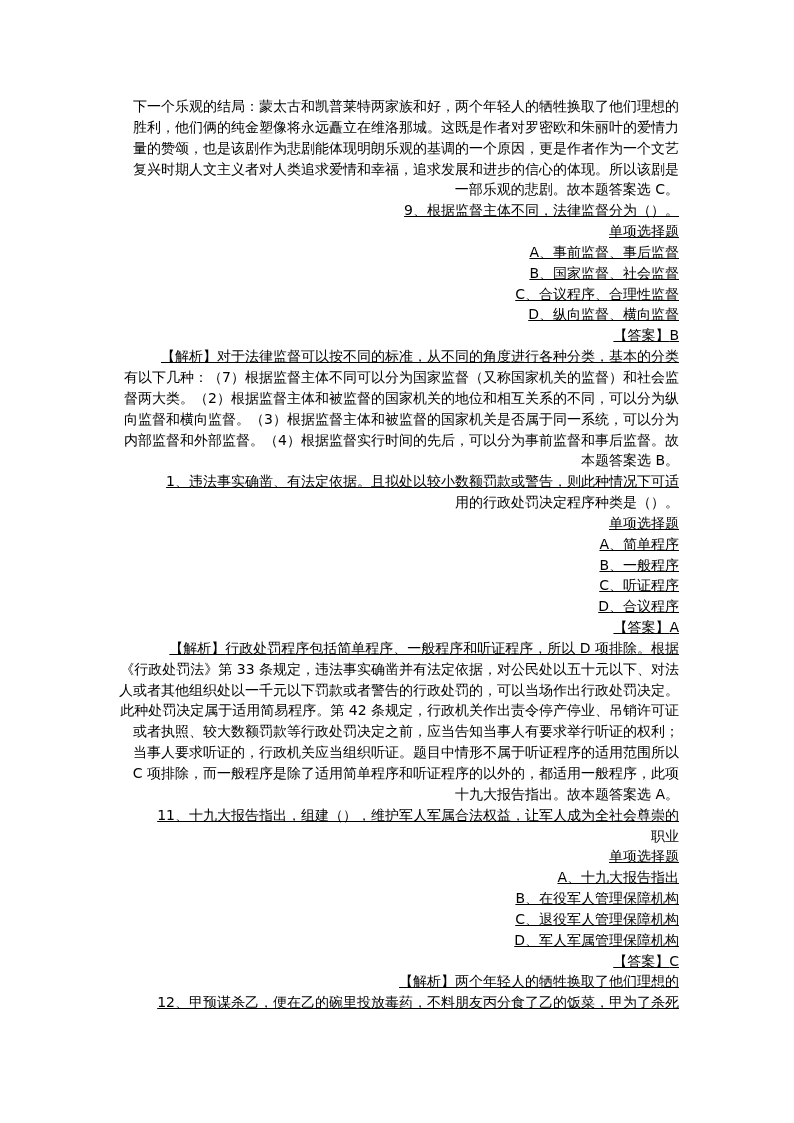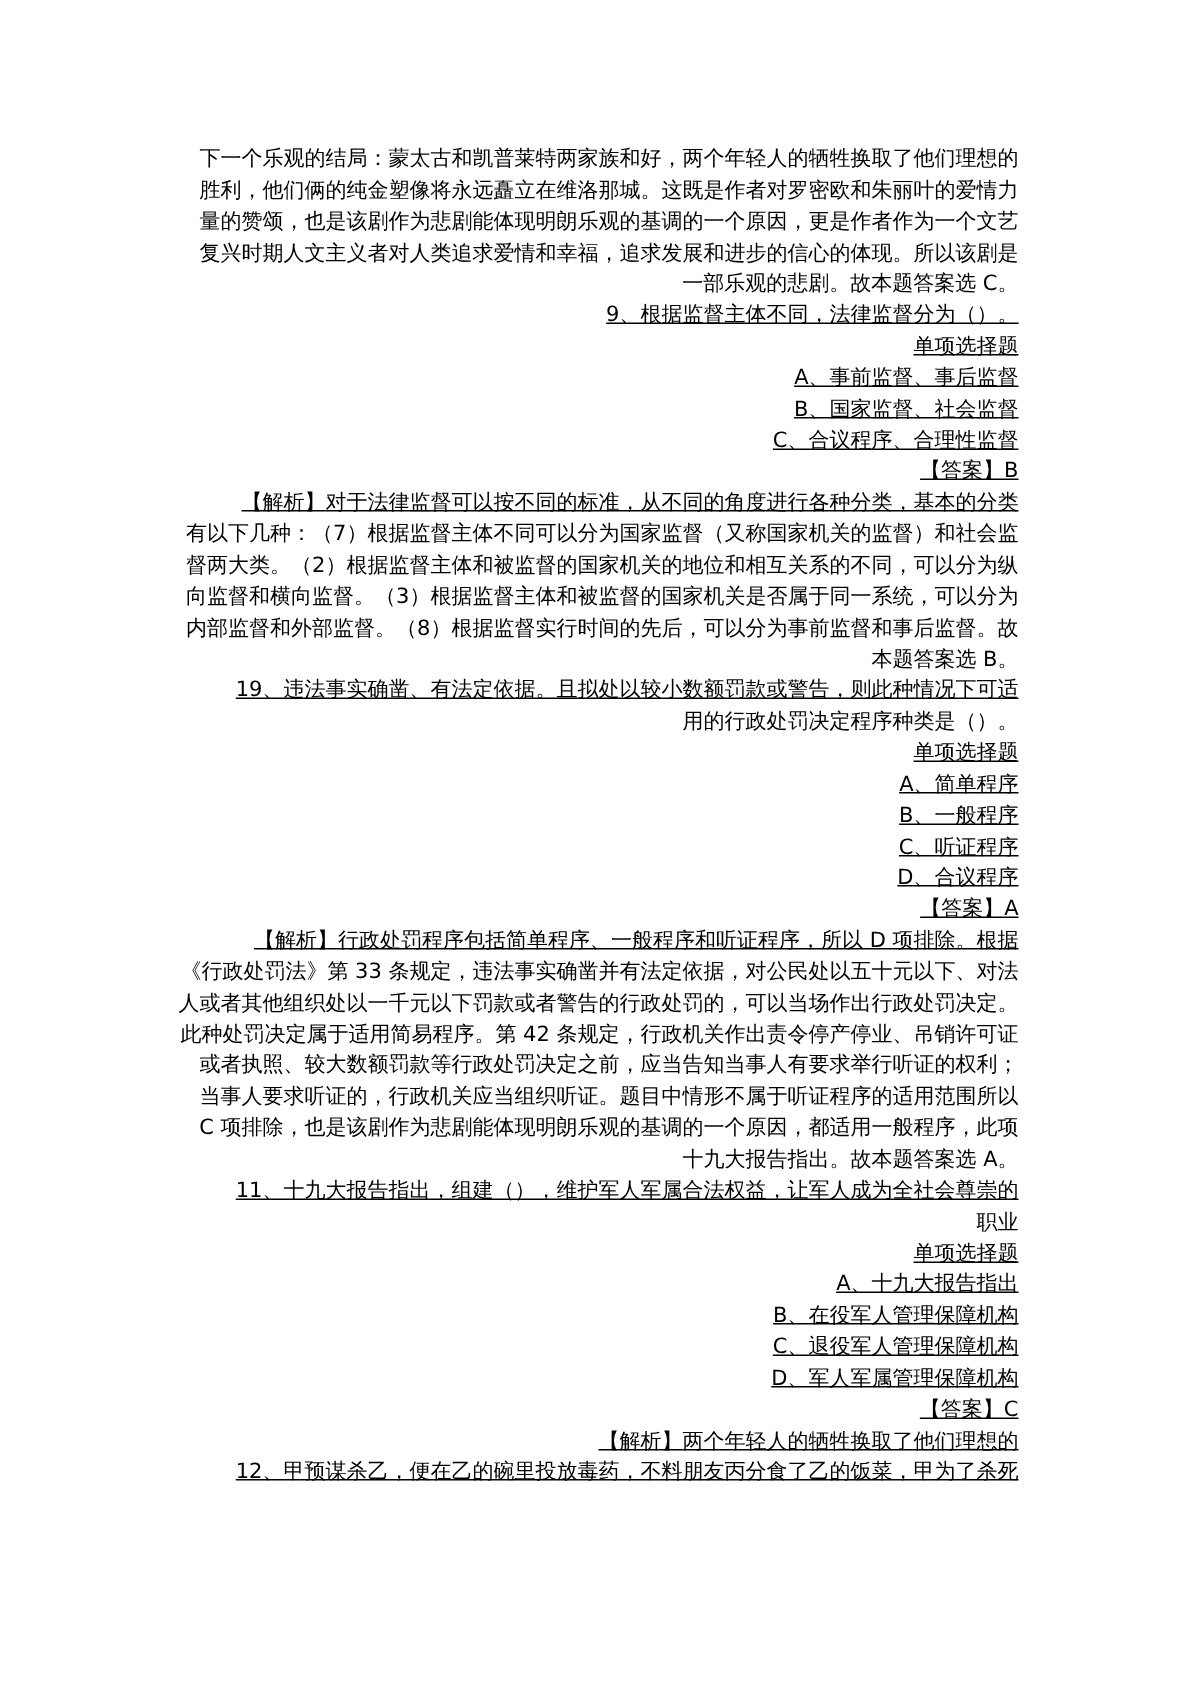--- a/index.html
+++ b/index.html
@@ -55,53 +55,54 @@
       <div class="ln">复兴时期人文主义者对人类追求爱情和幸福，追求发展和进步的信心的体现。所以该剧是</div>
       <div class="ln">一部乐观的悲剧。故本题答案选 C。</div>
     </div>
 
     <div class="block">
       <div class="ln ind">9、根据监督主体不同，法律监督分为（）。</div>
       <div class="ln ind">单项选择题</div>
       <div class="ln ind">A、事前监督、事后监督</div>
       <div class="ln ind">B、国家监督、社会监督</div>
       <div class="ln ind">C、合议程序、合理性监督</div>
+      <div class="ln ind">D、纵向监督、横向监督</div>
       <div class="ln ind">
         <span>【答案】</span><span>B</span>
       </div>
       <div class="ln ind">
         <span>【解析】</span><span>对于法律监督可以按不同的标准，从不同的角度进行各种分类，基本的分类</span>
       </div>
       <div class="ln">有以下几种：（7）根据监督主体不同可以分为国家监督（又称国家机关的监督）和社会监</div>
       <div class="ln">督两大类。（2）根据监督主体和被监督的国家机关的地位和相互关系的不同，可以分为纵</div>
       <div class="ln">向监督和横向监督。（3）根据监督主体和被监督的国家机关是否属于同一系统，可以分为</div>
-      <div class="ln">内部监督和外部监督。（8）根据监督实行时间的先后，可以分为事前监督和事后监督。故</div>
+      <div class="ln">内部监督和外部监督。（4）根据监督实行时间的先后，可以分为事前监督和事后监督。故</div>
       <div class="ln">本题答案选 B。</div>
     </div>
 
     <div class="block">
-      <div class="ln ind">19、违法事实确凿、有法定依据。且拟处以较小数额罚款或警告，则此种情况下可适</div>
+      <div class="ln ind">1、违法事实确凿、有法定依据。且拟处以较小数额罚款或警告，则此种情况下可适</div>
       <div class="ln">用的行政处罚决定程序种类是（）。</div>
       <div class="ln ind">单项选择题</div>
       <div class="ln ind">A、简单程序</div>
       <div class="ln ind">B、一般程序</div>
       <div class="ln ind">C、听证程序</div>
       <div class="ln ind">D、合议程序</div>
       <div class="ln ind">
         <span>【答案】</span><span>A</span>
       </div>
       <div class="ln ind">
         <span>【解析】</span><span>行政处罚程序包括简单程序、一般程序和听证程序，所以 D 项排除。根据</span>
       </div>
       <div class="ln">《行政处罚法》第 33 条规定，违法事实确凿并有法定依据，对公民处以五十元以下、对法</div>
       <div class="ln">人或者其他组织处以一千元以下罚款或者警告的行政处罚的，可以当场作出行政处罚决定。</div>
       <div class="ln">此种处罚决定属于适用简易程序。第 42 条规定，行政机关作出责令停产停业、吊销许可证</div>
       <div class="ln">或者执照、较大数额罚款等行政处罚决定之前，应当告知当事人有要求举行听证的权利；</div>
       <div class="ln">当事人要求听证的，行政机关应当组织听证。题目中情形不属于听证程序的适用范围所以</div>
-      <div class="ln">C 项排除，也是该剧作为悲剧能体现明朗乐观的基调的一个原因，都适用一般程序，此项</div>
+      <div class="ln">C 项排除，而一般程序是除了适用简单程序和听证程序的以外的，都适用一般程序，此项</div>
       <div class="ln">十九大报告指出。故本题答案选 A。</div>
     </div>
 
     <div class="block">
       <div class="ln ind">11、十九大报告指出，组建（），维护军人军属合法权益，让军人成为全社会尊崇的</div>
       <div class="ln">职业</div>
       <div class="ln ind">单项选择题</div>
       <div class="ln ind">A、十九大报告指出</div>
       <div class="ln ind">B、在役军人管理保障机构</div>
       <div class="ln ind">C、退役军人管理保障机构</div>

